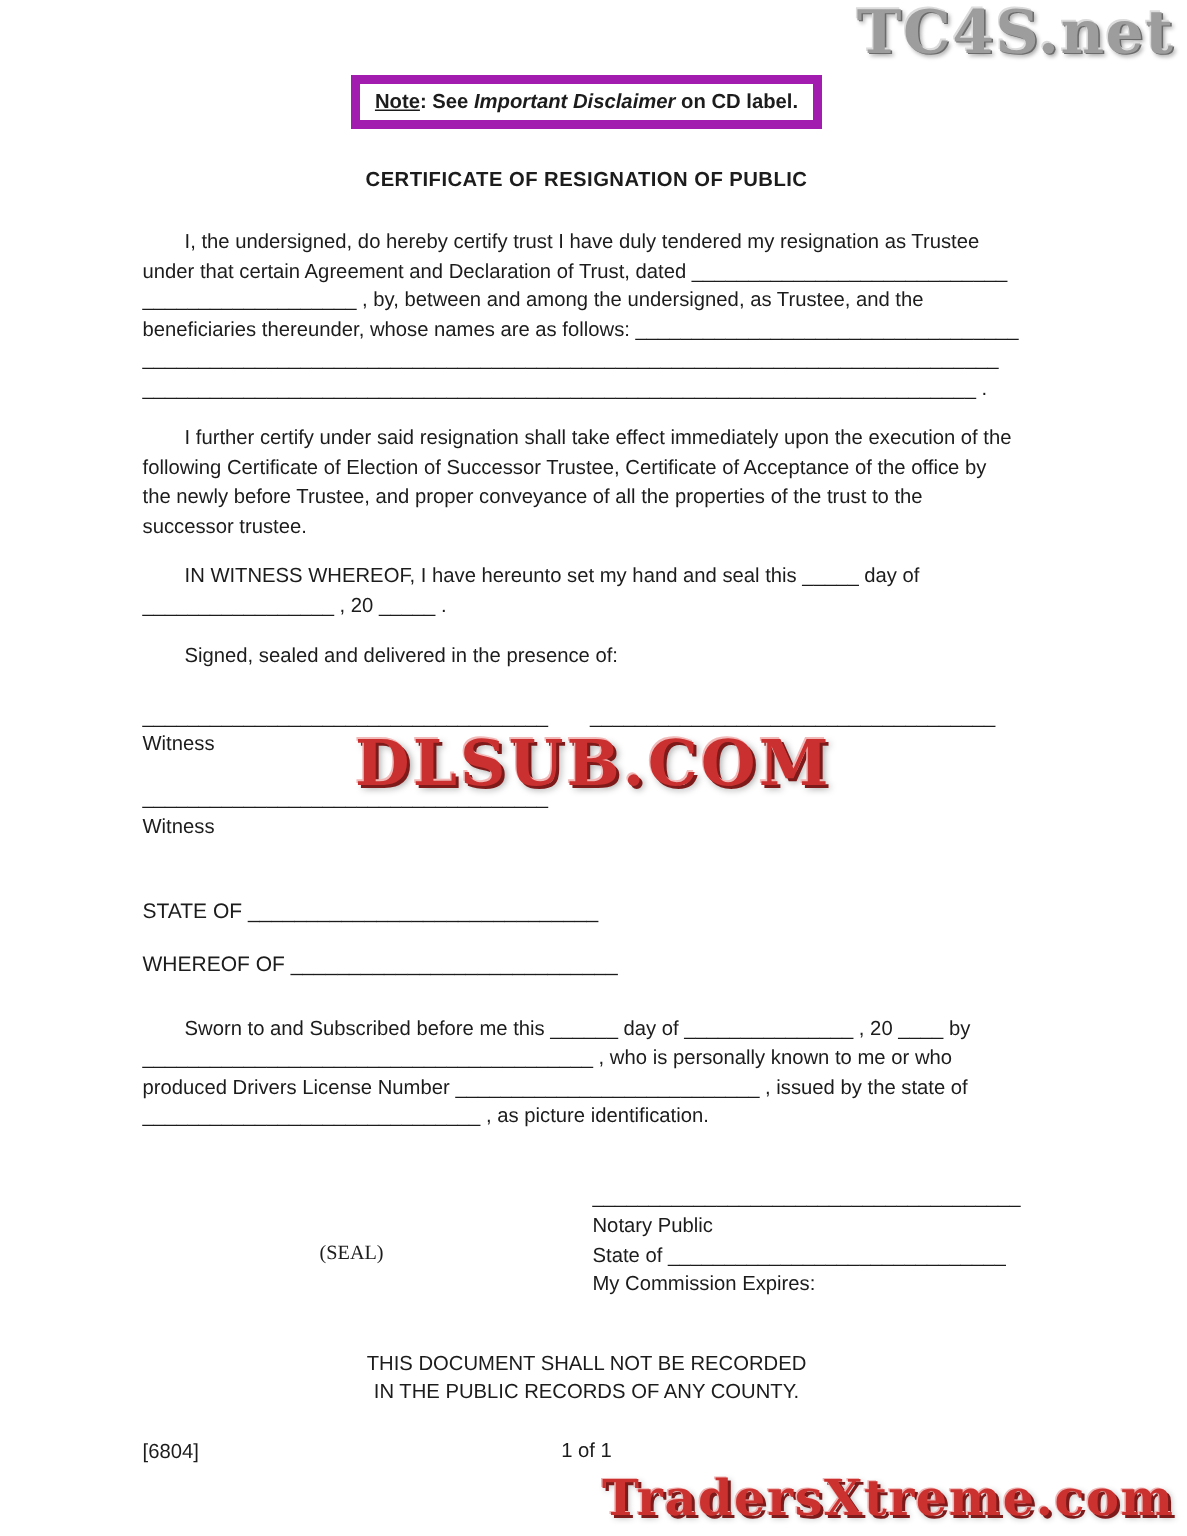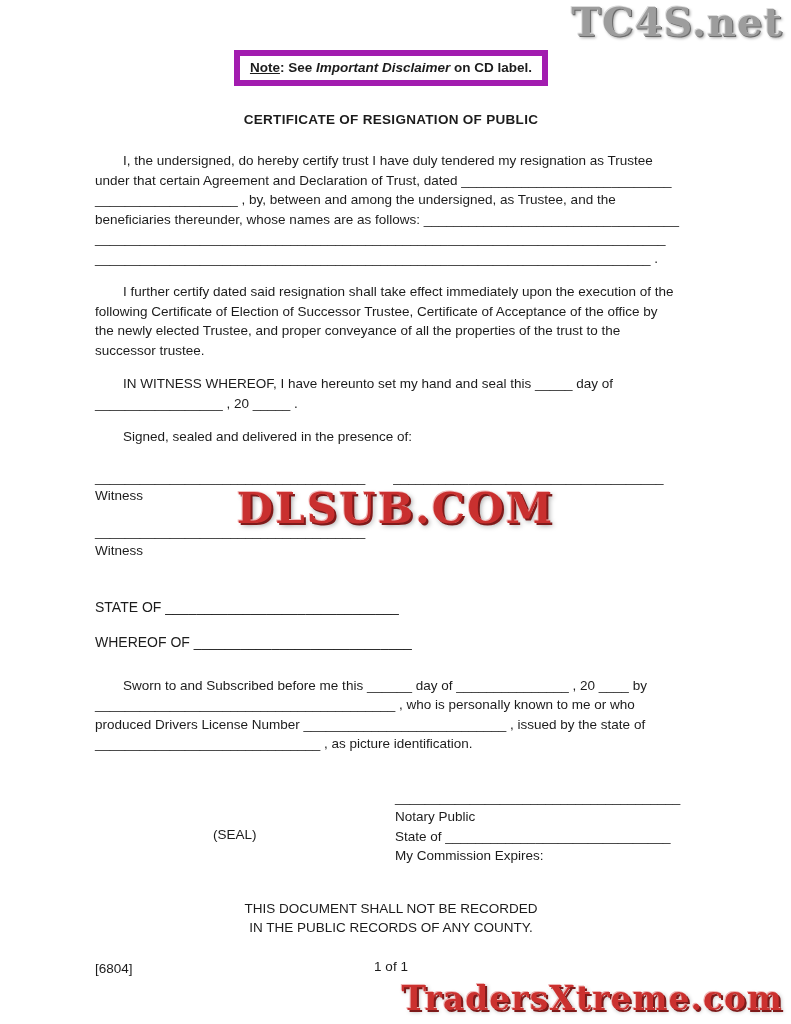--- a/index.html
+++ b/index.html
@@ -60,20 +60,21 @@
   .state-line { margin-top: 39px; }
   .county-line { margin-top: 16px; }
   .sworn { margin-top: 24px; }
   .notary-wrap { position: relative; margin-top: 34px; }
   .notary-col { margin-left: 300px; }
   .seal {
     position: absolute;
     left: 118px;
     top: 39px;
     font-size: 13.5px;
+    font-family: Liberation Serif, serif;
   }
   .footer-block { margin-top: 33px; text-align: center; }
   .footer-block .line { white-space: normal; }
   .meta-row { position: relative; margin-top: 21px; height: 20px; }
   .doc-number { font-size: 13.5px; }
   .page-number {
     position: absolute;
     left: 50%;
     transform: translateX(-50%);
     top: 0;
@@ -136,23 +137,23 @@
     <div class="para para-first">
       <div class="line indent">I, the undersigned, do hereby certify trust I have duly tendered my resignation as Trustee</div>
       <div class="line">under that certain Agreement and Declaration of Trust, dated ____________________________</div>
       <div class="line">___________________ , by, between and among the undersigned, as Trustee, and the</div>
       <div class="line">beneficiaries thereunder, whose names are as follows: __________________________________</div>
       <div class="line">____________________________________________________________________________</div>
       <div class="line">__________________________________________________________________________ .</div>
     </div>
 
     <div class="para">
-      <div class="line indent">I further certify dated said resignation shall take effect immediately upon the execution of the</div>
+      <div class="line indent">I further certify under said resignation shall take effect immediately upon the execution of the</div>
       <div class="line">following Certificate of Election of Successor Trustee, Certificate of Acceptance of the office by</div>
-      <div class="line">the newly elected Trustee, and proper conveyance of all the properties of the trust to the</div>
+      <div class="line">the newly before Trustee, and proper conveyance of all the properties of the trust to the</div>
       <div class="line">successor trustee.</div>
     </div>
 
     <div class="para">
       <div class="line indent">IN WITNESS WHEREOF, I have hereunto set my hand and seal this _____ day of</div>
       <div class="line">_________________ , 20 _____ .</div>
     </div>
 
     <div class="para">
       <div class="line indent">Signed, sealed and delivered in the presence of:</div>

